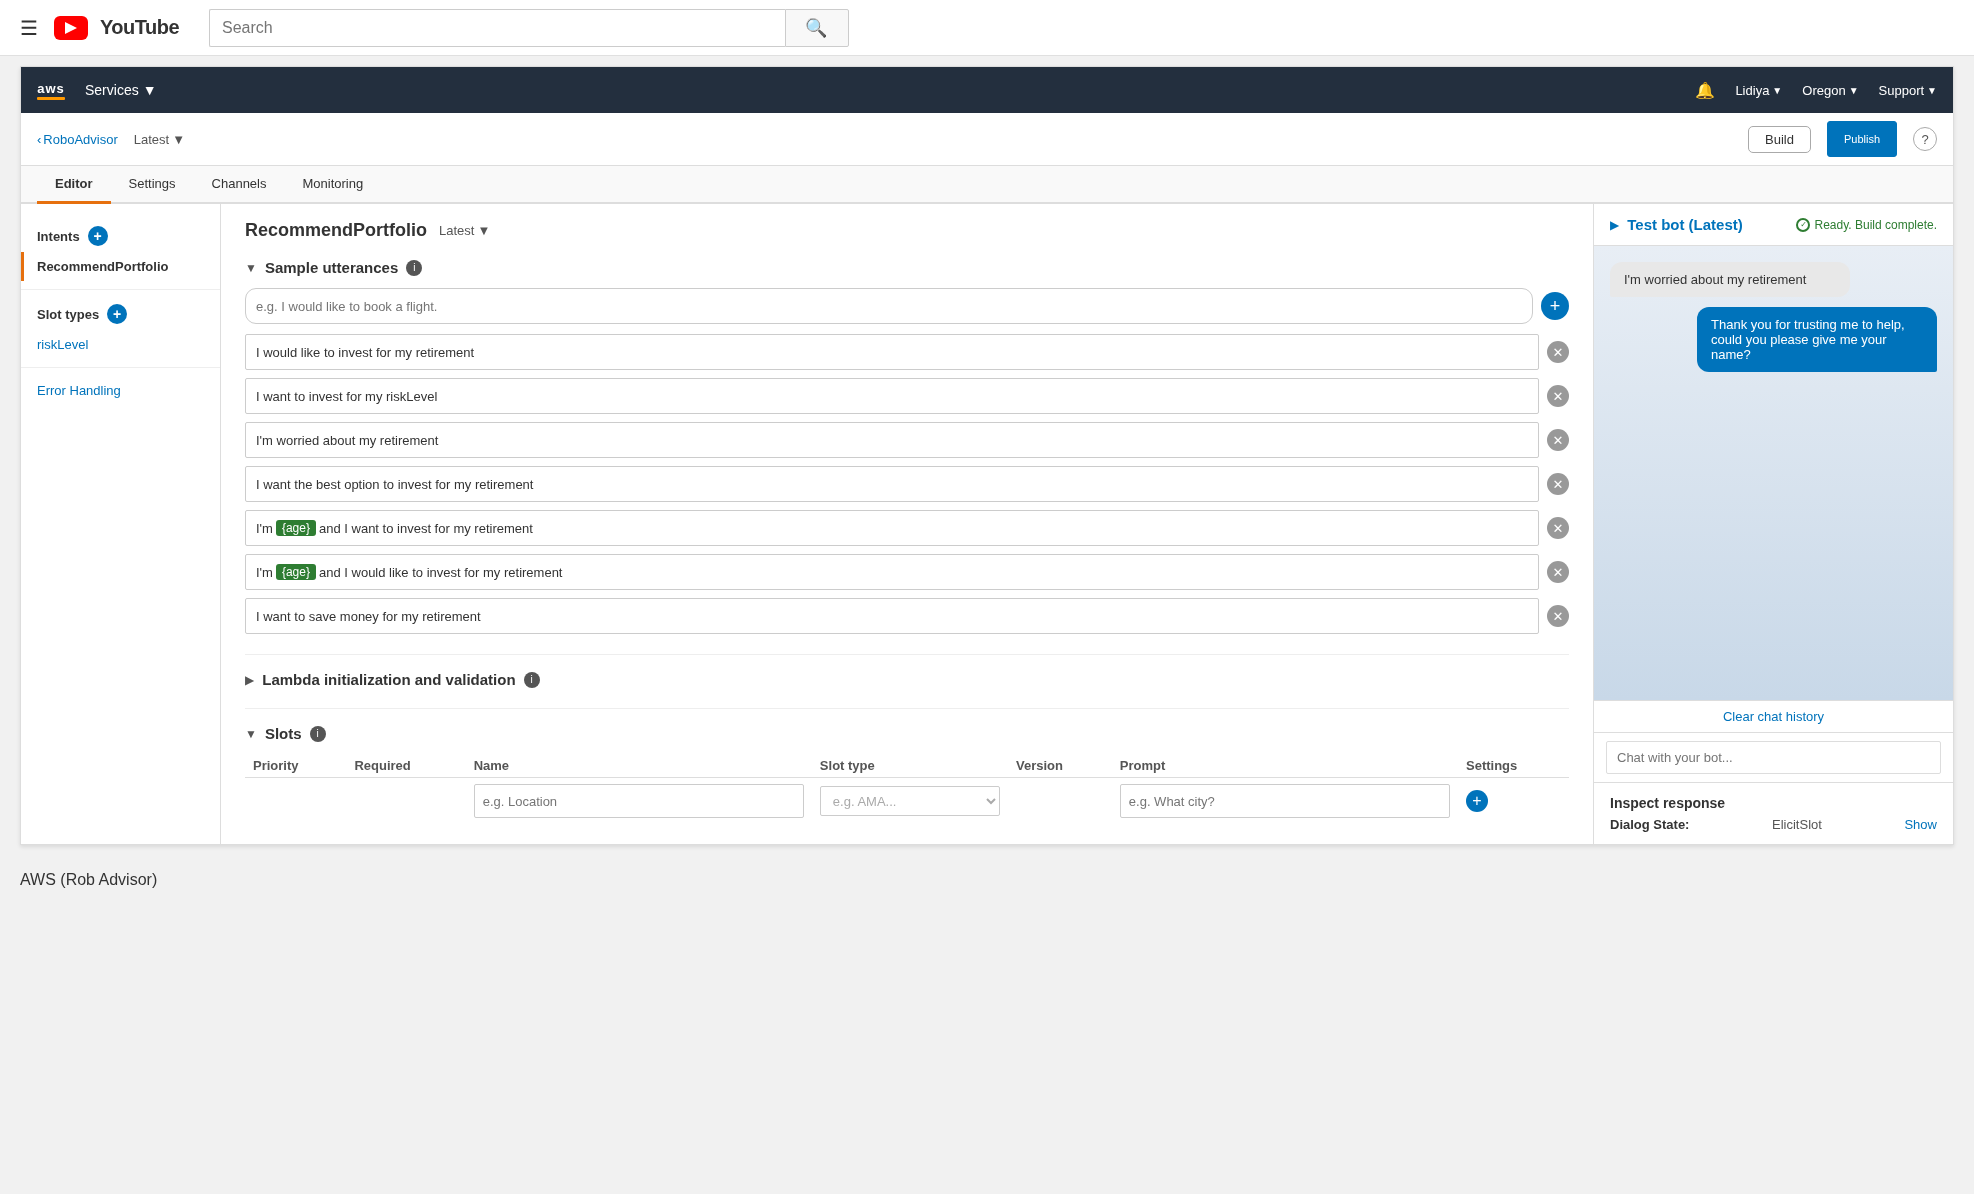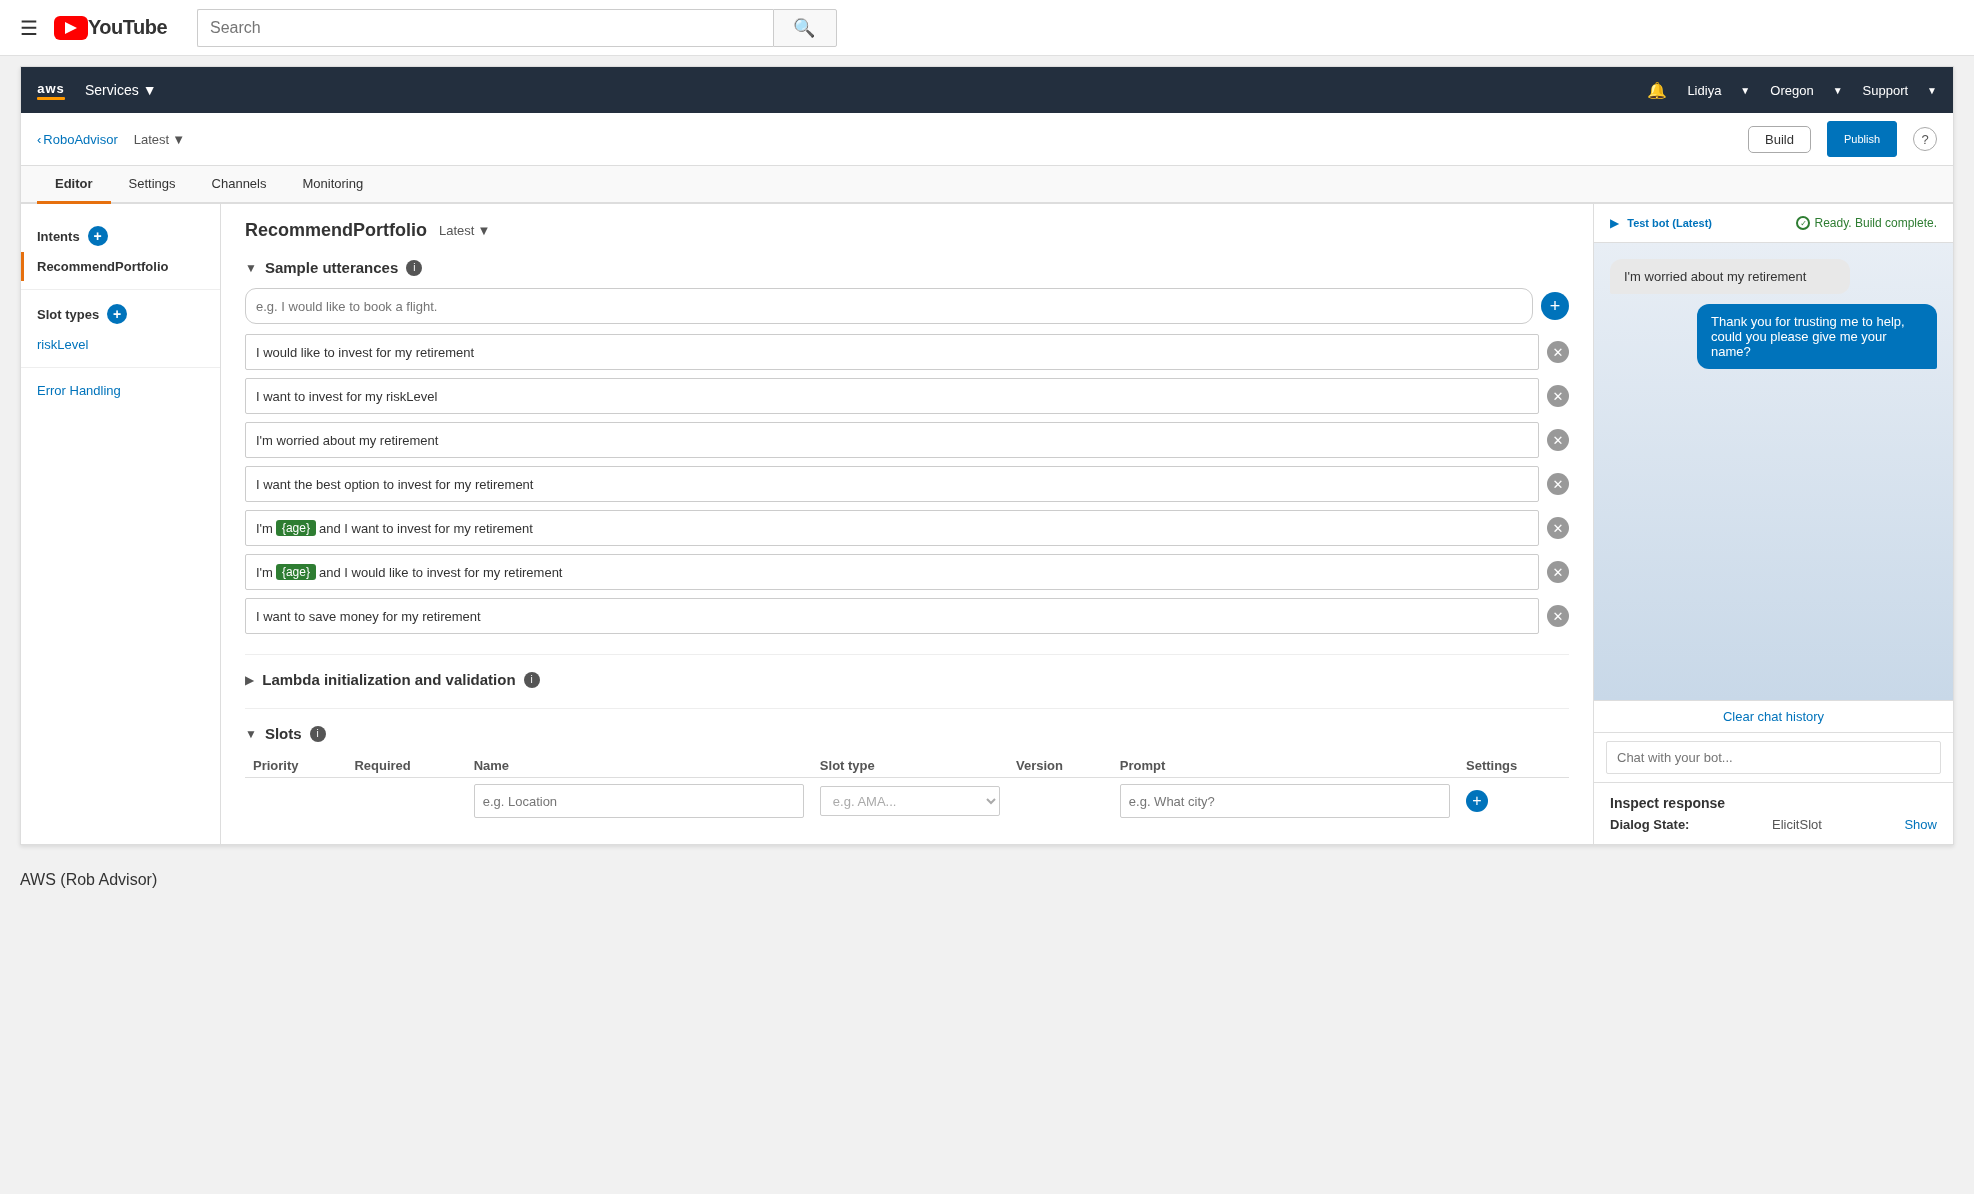--- a/index.html
+++ b/index.html
@@ -18,21 +18,21 @@
     }
     .yt-hamburger {
       font-size: 20px;
       margin-right: 16px;
       cursor: pointer;
       color: #333;
     }
     .yt-logo {
       display: flex;
       align-items: center;
-      gap: 0;
+      gap: 12px;
       text-decoration: none;
       margin-right: 30px;
     }
     .yt-logo-icon {
       width: 34px;
       height: 24px;
       background: #ff0000;
       border-radius: 6px;
       display: flex;
       align-items: center;
@@ -128,21 +128,21 @@
     }
     .aws-nav-spacer { flex: 1; }
     .aws-nav-right {
       display: flex;
       align-items: center;
       gap: 20px;
       color: #fff;
       font-size: 13px;
     }
     .aws-nav-icon { font-size: 16px; cursor: pointer; }
-    .aws-nav-user { cursor: pointer; display: flex; align-items: center; gap: 19px; }
+    .aws-nav-user { cursor: pointer; display: flex; align-items: center; gap: 3px; }
     .aws-nav-caret { font-size: 10px; }
 
     
     .aws-subnav {
       background: #fff;
       border-bottom: 1px solid #ddd;
       padding: 8px 16px;
       display: flex;
       align-items: center;
       gap: 16px;
@@ -487,21 +487,21 @@
       align-items: center;
       gap: 8px;
       background: #fff;
     }
     .test-bot-expand {
       color: #0073bb;
       font-size: 12px;
       cursor: pointer;
     }
     .test-bot-title {
-      font-size: 11px;
+      font-size: 15px;
       font-weight: 600;
       color: #0073bb;
       cursor: pointer;
     }
     .test-bot-status {
       margin-left: auto;
       display: flex;
       align-items: center;
       gap: 4px;
       font-size: 12px;

